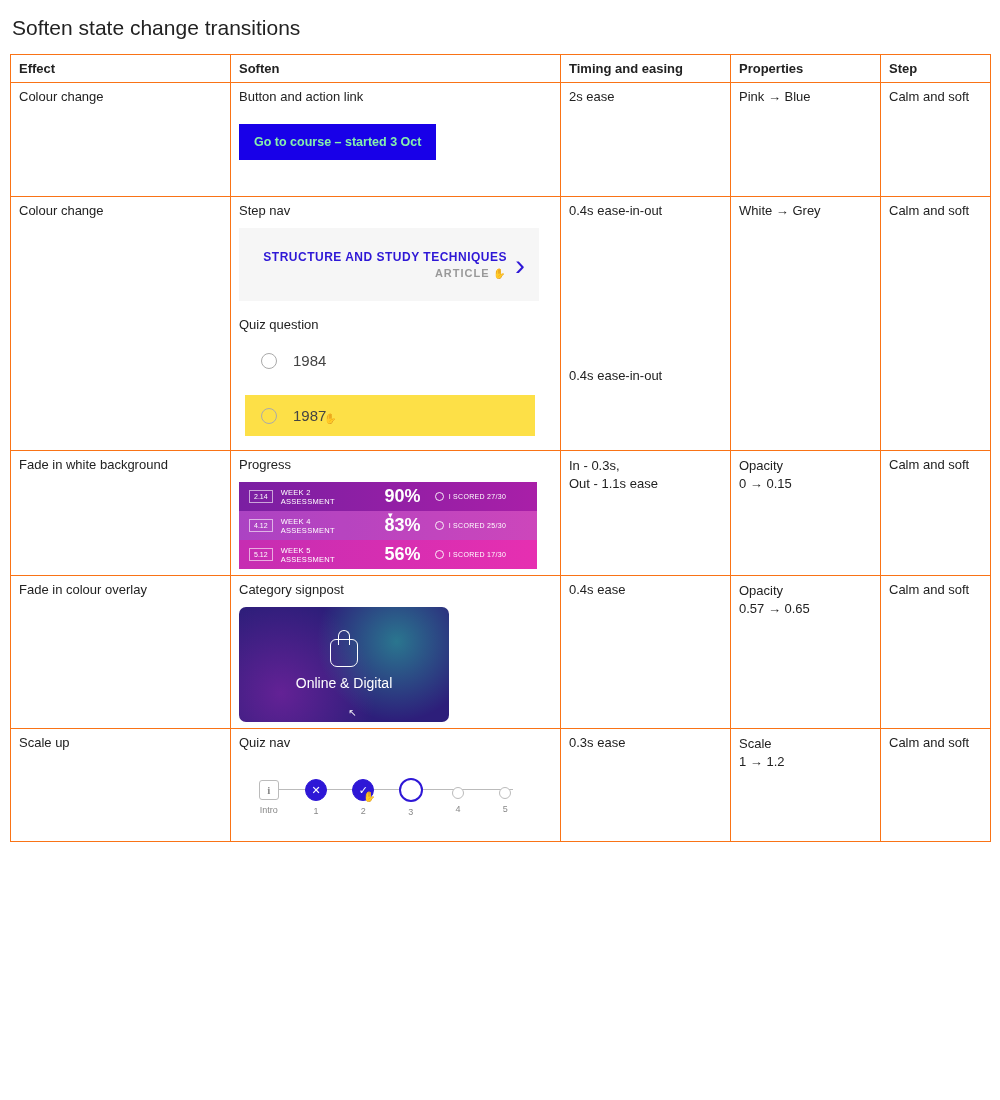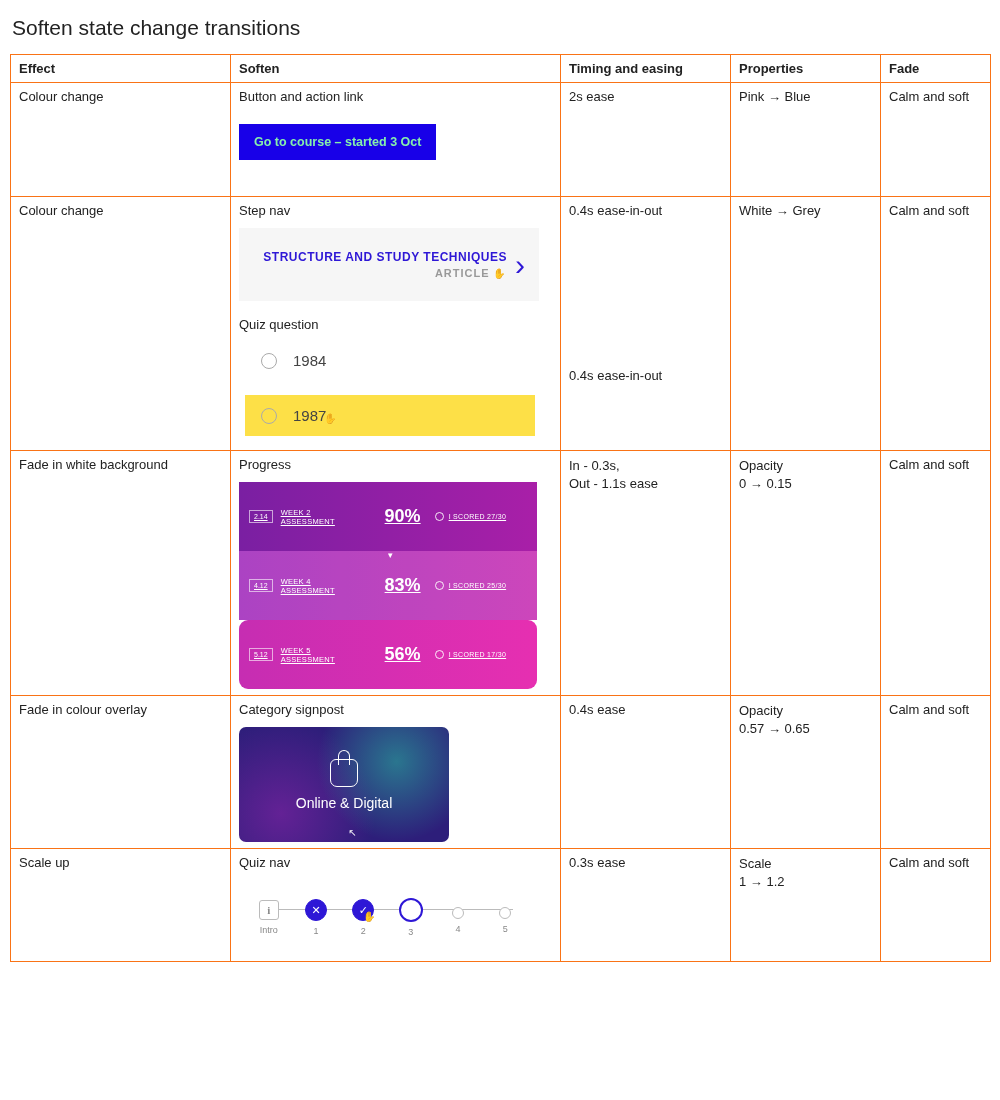--- a/index.html
+++ b/index.html
@@ -114,34 +114,33 @@
 
   
   .prog {
     margin-top: 6px;
     width: 298px;
     font-family: Arial, sans-serif;
   }
   .prog-row {
     display: flex;
     align-items: center;
-    padding: 24px 10px;
+    padding: 4px 10px;
     color: #fff;
     font-size: 8px;
     position: relative;
-    text-decoration: underline;
   }
   .prog-row.r1 { background: linear-gradient(90deg,#7a1fa2,#a91fa8); }
   .prog-row.r2 { background: linear-gradient(90deg,#a02abb,#c62db2); position:relative; }
   .prog-row.r2::before {
     content:"";
     position:absolute; inset:0;
     background: rgba(255,255,255,0.12);
   }
-  .prog-row.r3 { background: linear-gradient(90deg,#c62db2,#e62fb1); border-radius: 9px; }
+  .prog-row.r3 { background: linear-gradient(90deg,#c62db2,#e62fb1); }
   .prog-label {
     border: 1px solid rgba(255,255,255,0.6);
     padding: 2px 4px;
     font-size: 7px;
     margin-right: 8px;
     white-space: nowrap;
   }
   .prog-name { flex: 0 0 85px; font-size: 7.5px; letter-spacing: .3px; }
   .prog-pct { font-size: 18px; font-weight: 700; flex: 0 0 55px; text-align: right; }
   .prog-scored {
@@ -274,21 +273,21 @@
       <col class="col-timing">
       <col class="col-props">
       <col class="col-feel">
   </colgroup>
   <thead>
     <tr>
       <th>Effect</th>
       <th>Soften</th>
       <th>Timing and easing</th>
       <th>Properties</th>
-      <th>Fade</th>
+      <th>Step</th>
     </tr>
   </thead>
   <tbody>
 
     <tr>
       <td>Colour change</td>
       <td>
         <div class="example-label">Button and action link</div>
         <div class="ex-button">Go to course – started 3 Oct</div>
         <div style="height:30px"></div>

